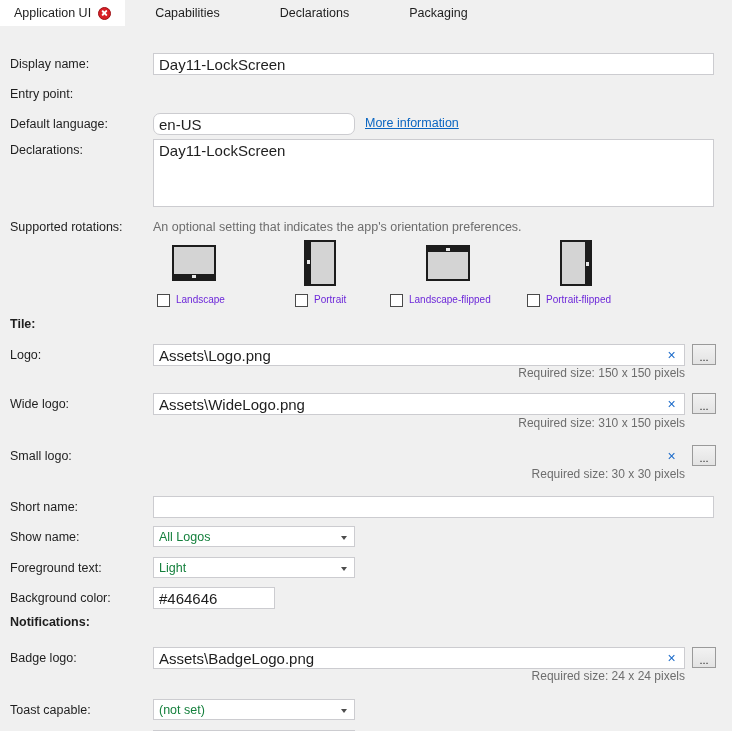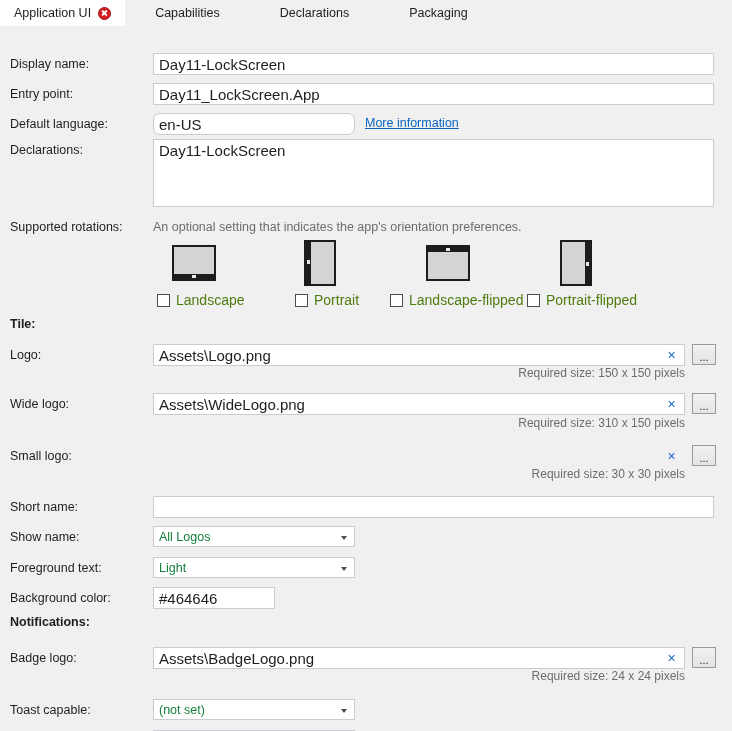--- a/index.html
+++ b/index.html
@@ -233,22 +233,22 @@
     width: 13px;
     height: 13px;
     box-sizing: border-box;
     background: #ffffff;
     border: 1px solid #4a4a4a;
     display: inline-block;
     margin-right: 6px;
     cursor: default;
   }
   .cbtext {
-    font-size: 14px;
-    color: #4d7c0f;
+    font-size: 10px;
+    color: #6d28d9;
     line-height: 14px;
   }
 </style>
 </head>
 <body>
 
 <div class="tabstrip">
   <div class="tab active">
     <span class="tab-label">Application UI</span>
     <span class="tab-error-icon">
@@ -266,21 +266,20 @@
   </div>
   <div class="tabstrip-fill"></div>
 </div>
 
 <div class="form">
 
   <div class="label" style="top:31px;">Display name:</div>
   <input class="textbox" style="left: 153px; top: 27px; width: 561px; height: 22px;" value="Day11-LockScreen">
 
   <div class="label" style="top:61px;">Entry point:</div>
-  <input class="textbox" style="left: 153px; top: 57px; width: 561px; height: 22px;" value="Day11_LockScreen.App">
 
   <div class="label" style="top:91px;">Default language:</div>
   <input class="textbox" style="left: 153px; top: 87px; width: 202px; height: 22px; border-radius: 7px;" value="en-US">
   <a class="link" style="left:365px; top:90px;">More information</a>
 
   <div class="label" style="top:117px;">Declarations:</div>
   <textarea class="textbox tall" style="left: 153px; top: 113px; width: 561px; height: 68px;">Day11-LockScreen</textarea>
 
   <div class="label" style="top:194px;">Supported rotations:</div>
   <div class="hint" style="left:153px; top:194px;">An optional setting that indicates the app's orientation preferences.</div>

